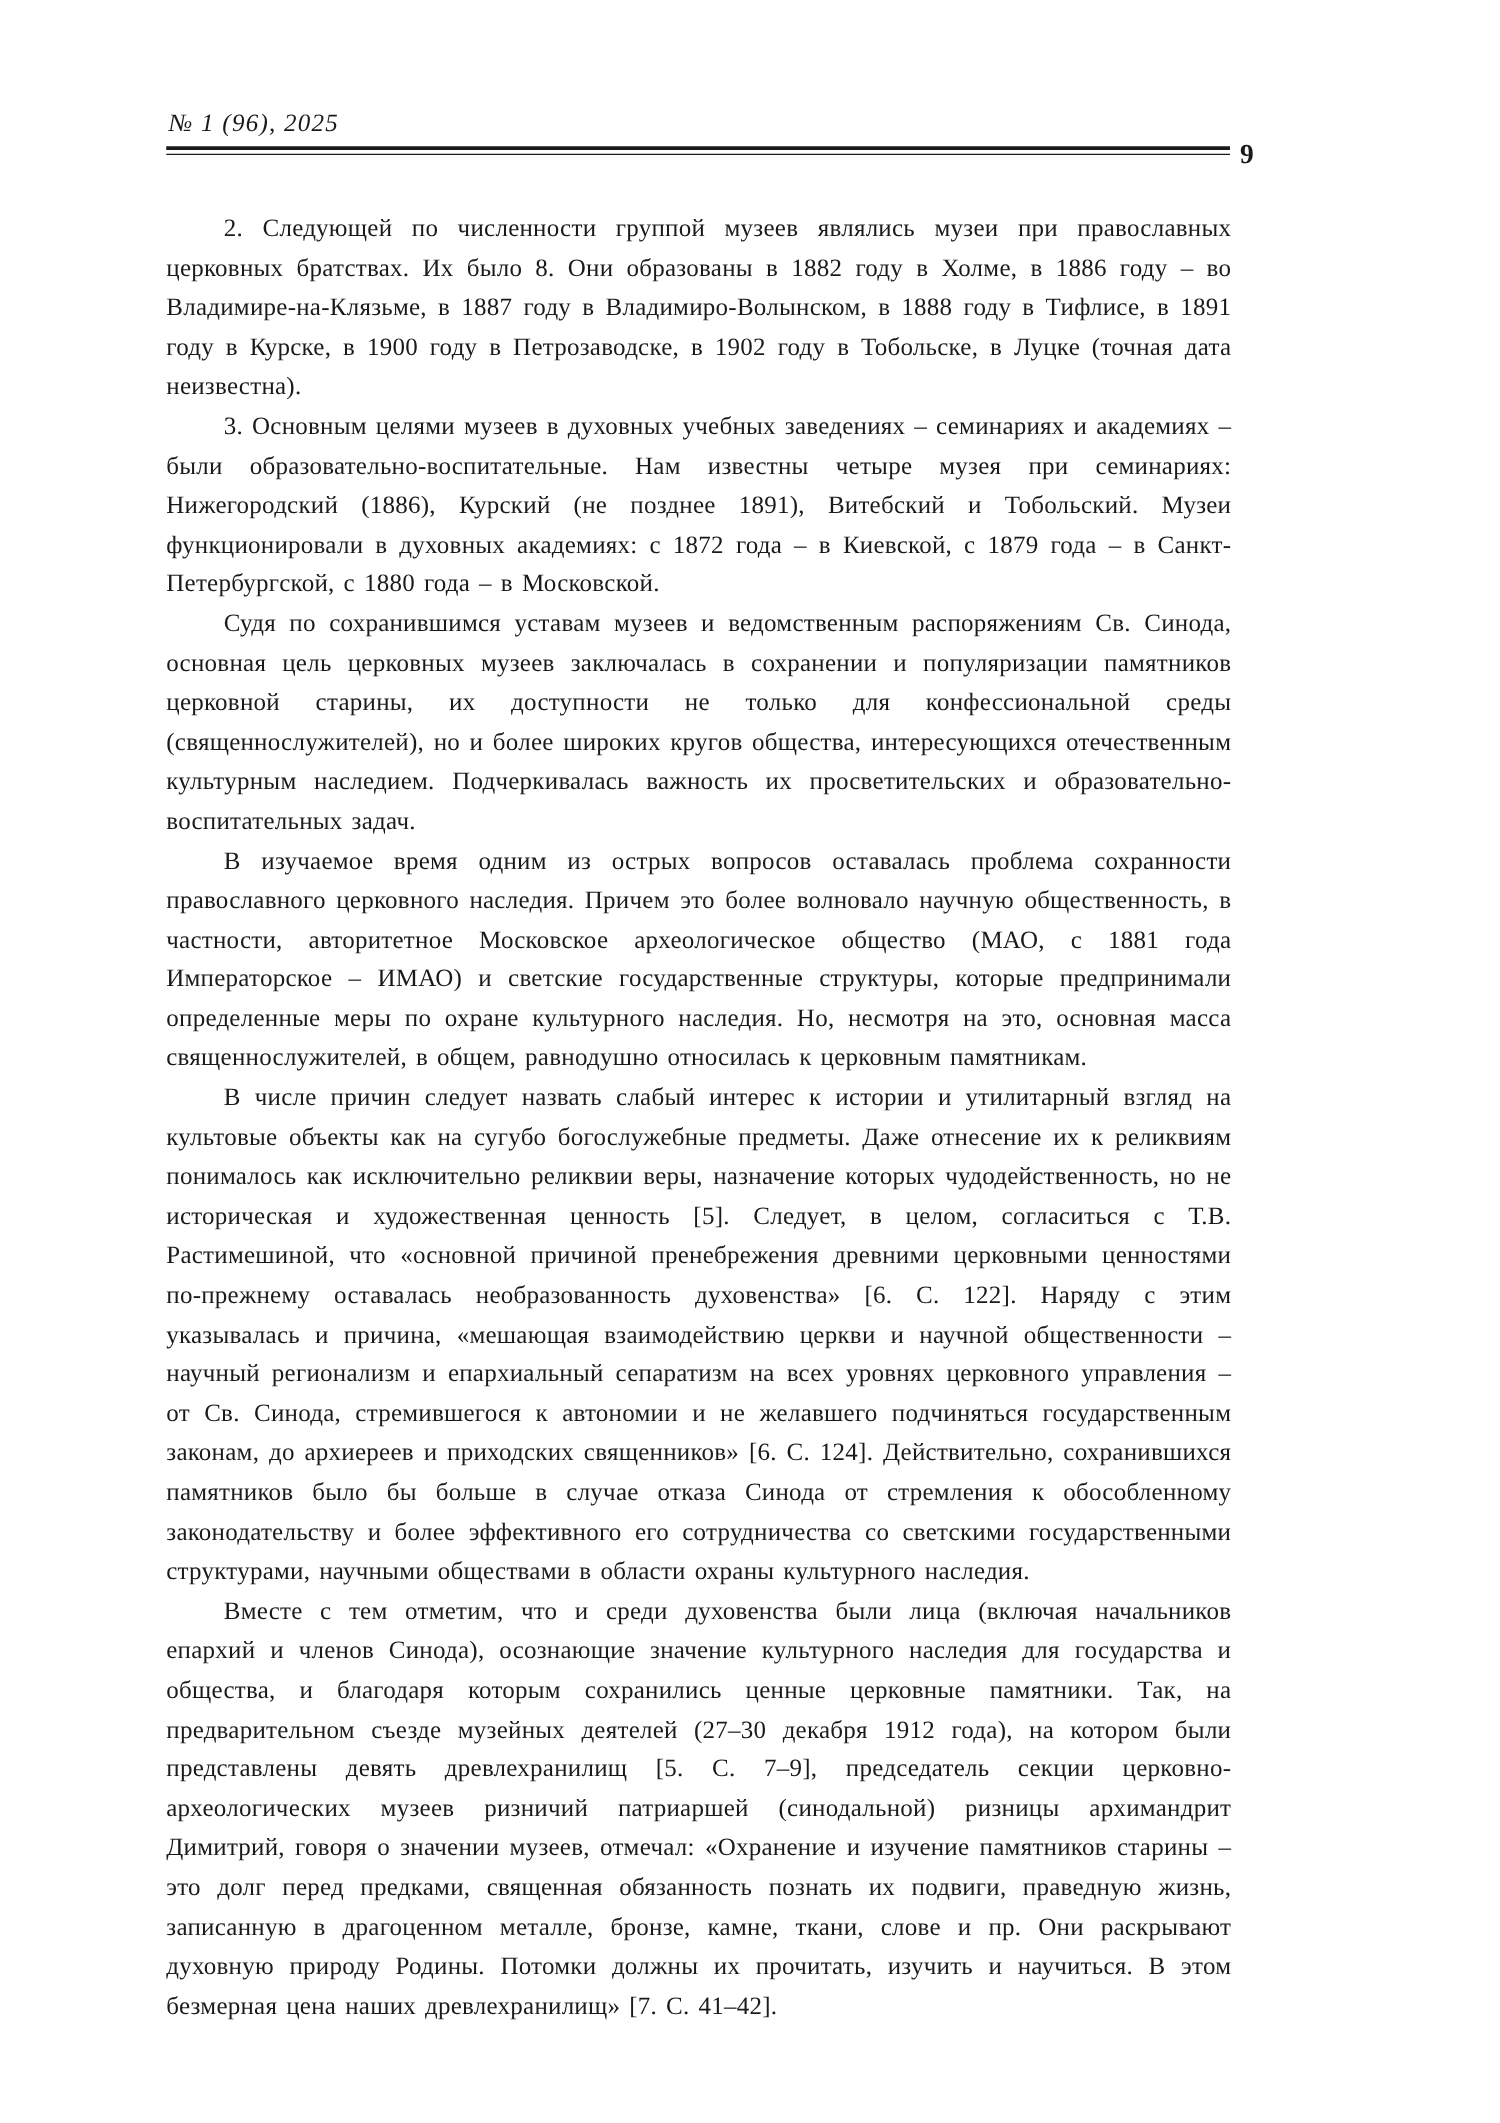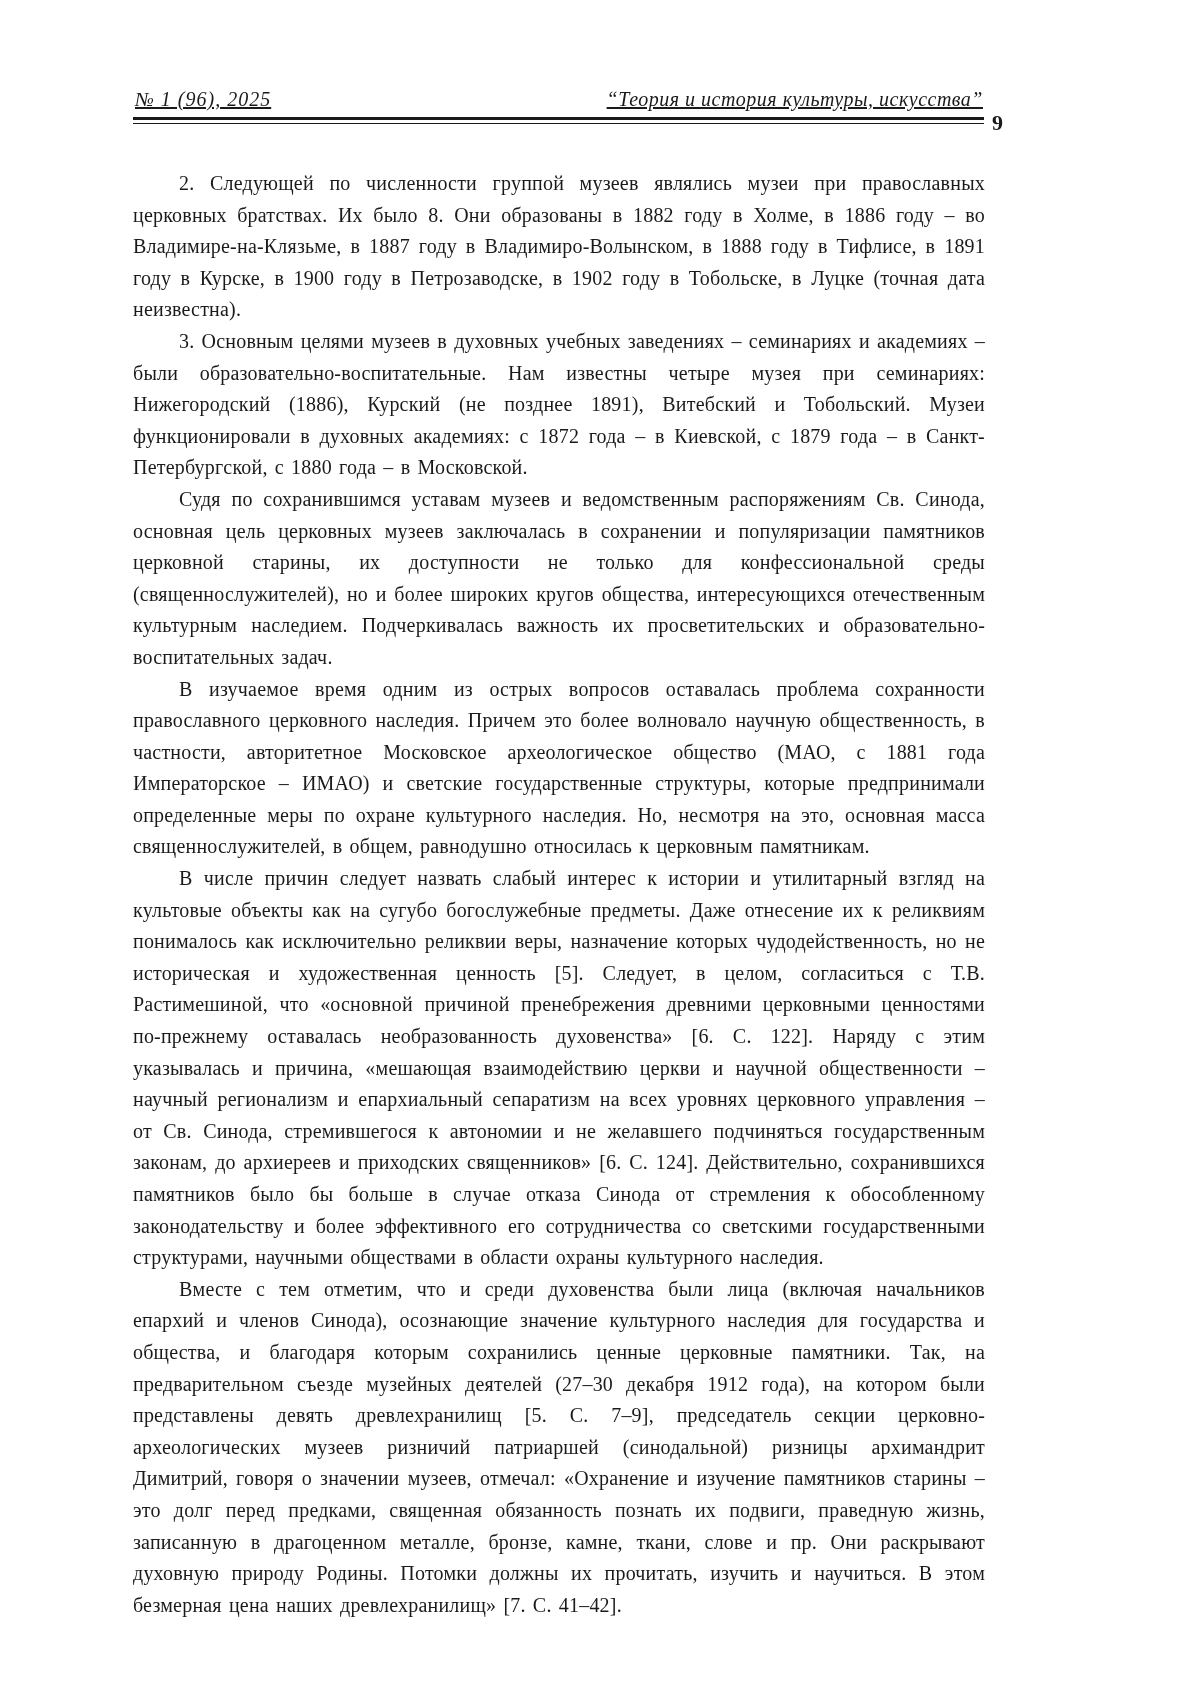--- a/index.html
+++ b/index.html
@@ -23,21 +23,20 @@
     top: 88px;
     width: 852px;
   }
   .header-row {
     display: flex;
     justify-content: space-between;
     align-items: baseline;
     font-size: 20px;
     font-style: italic;
     padding: 0 2px 6px 2px;
-    text-decoration: underline;
   }
   .issue {
     letter-spacing: 1px;
   }
   .journal-title {
     letter-spacing: 0.5px;
   }
   .rule-wrap {
     width: 100%;
   }
@@ -78,21 +77,20 @@
 </style>
 </head>
 <body>
 
 <div class="page">
   <div class="content">
 
     <header class="page-header">
       <div class="header-row">
         <span class="issue">№  1  (96),  2025</span>
-        <span class="journal-title">“Теория  и  история  культуры,  искусства”</span>
       </div>
       <div class="rule-wrap">
         <div class="rule thick"></div>
         <div class="rule thin"></div>
       </div>
       <span class="page-num">9</span>
     </header>
 
     <main class="article-body">
         <p>2. Следующей по численности группой музеев являлись музеи при православных церковных братствах. Их было 8. Они образованы в 1882 году в Холме, в 1886 году – во Владимире-на-Клязьме, в 1887 году в Владимиро-Волынском, в 1888 году в Тифлисе, в 1891 году в Курске, в 1900 году  в Петрозаводске, в 1902 году в Тобольске, в Луцке (точная дата неизвестна).</p>

